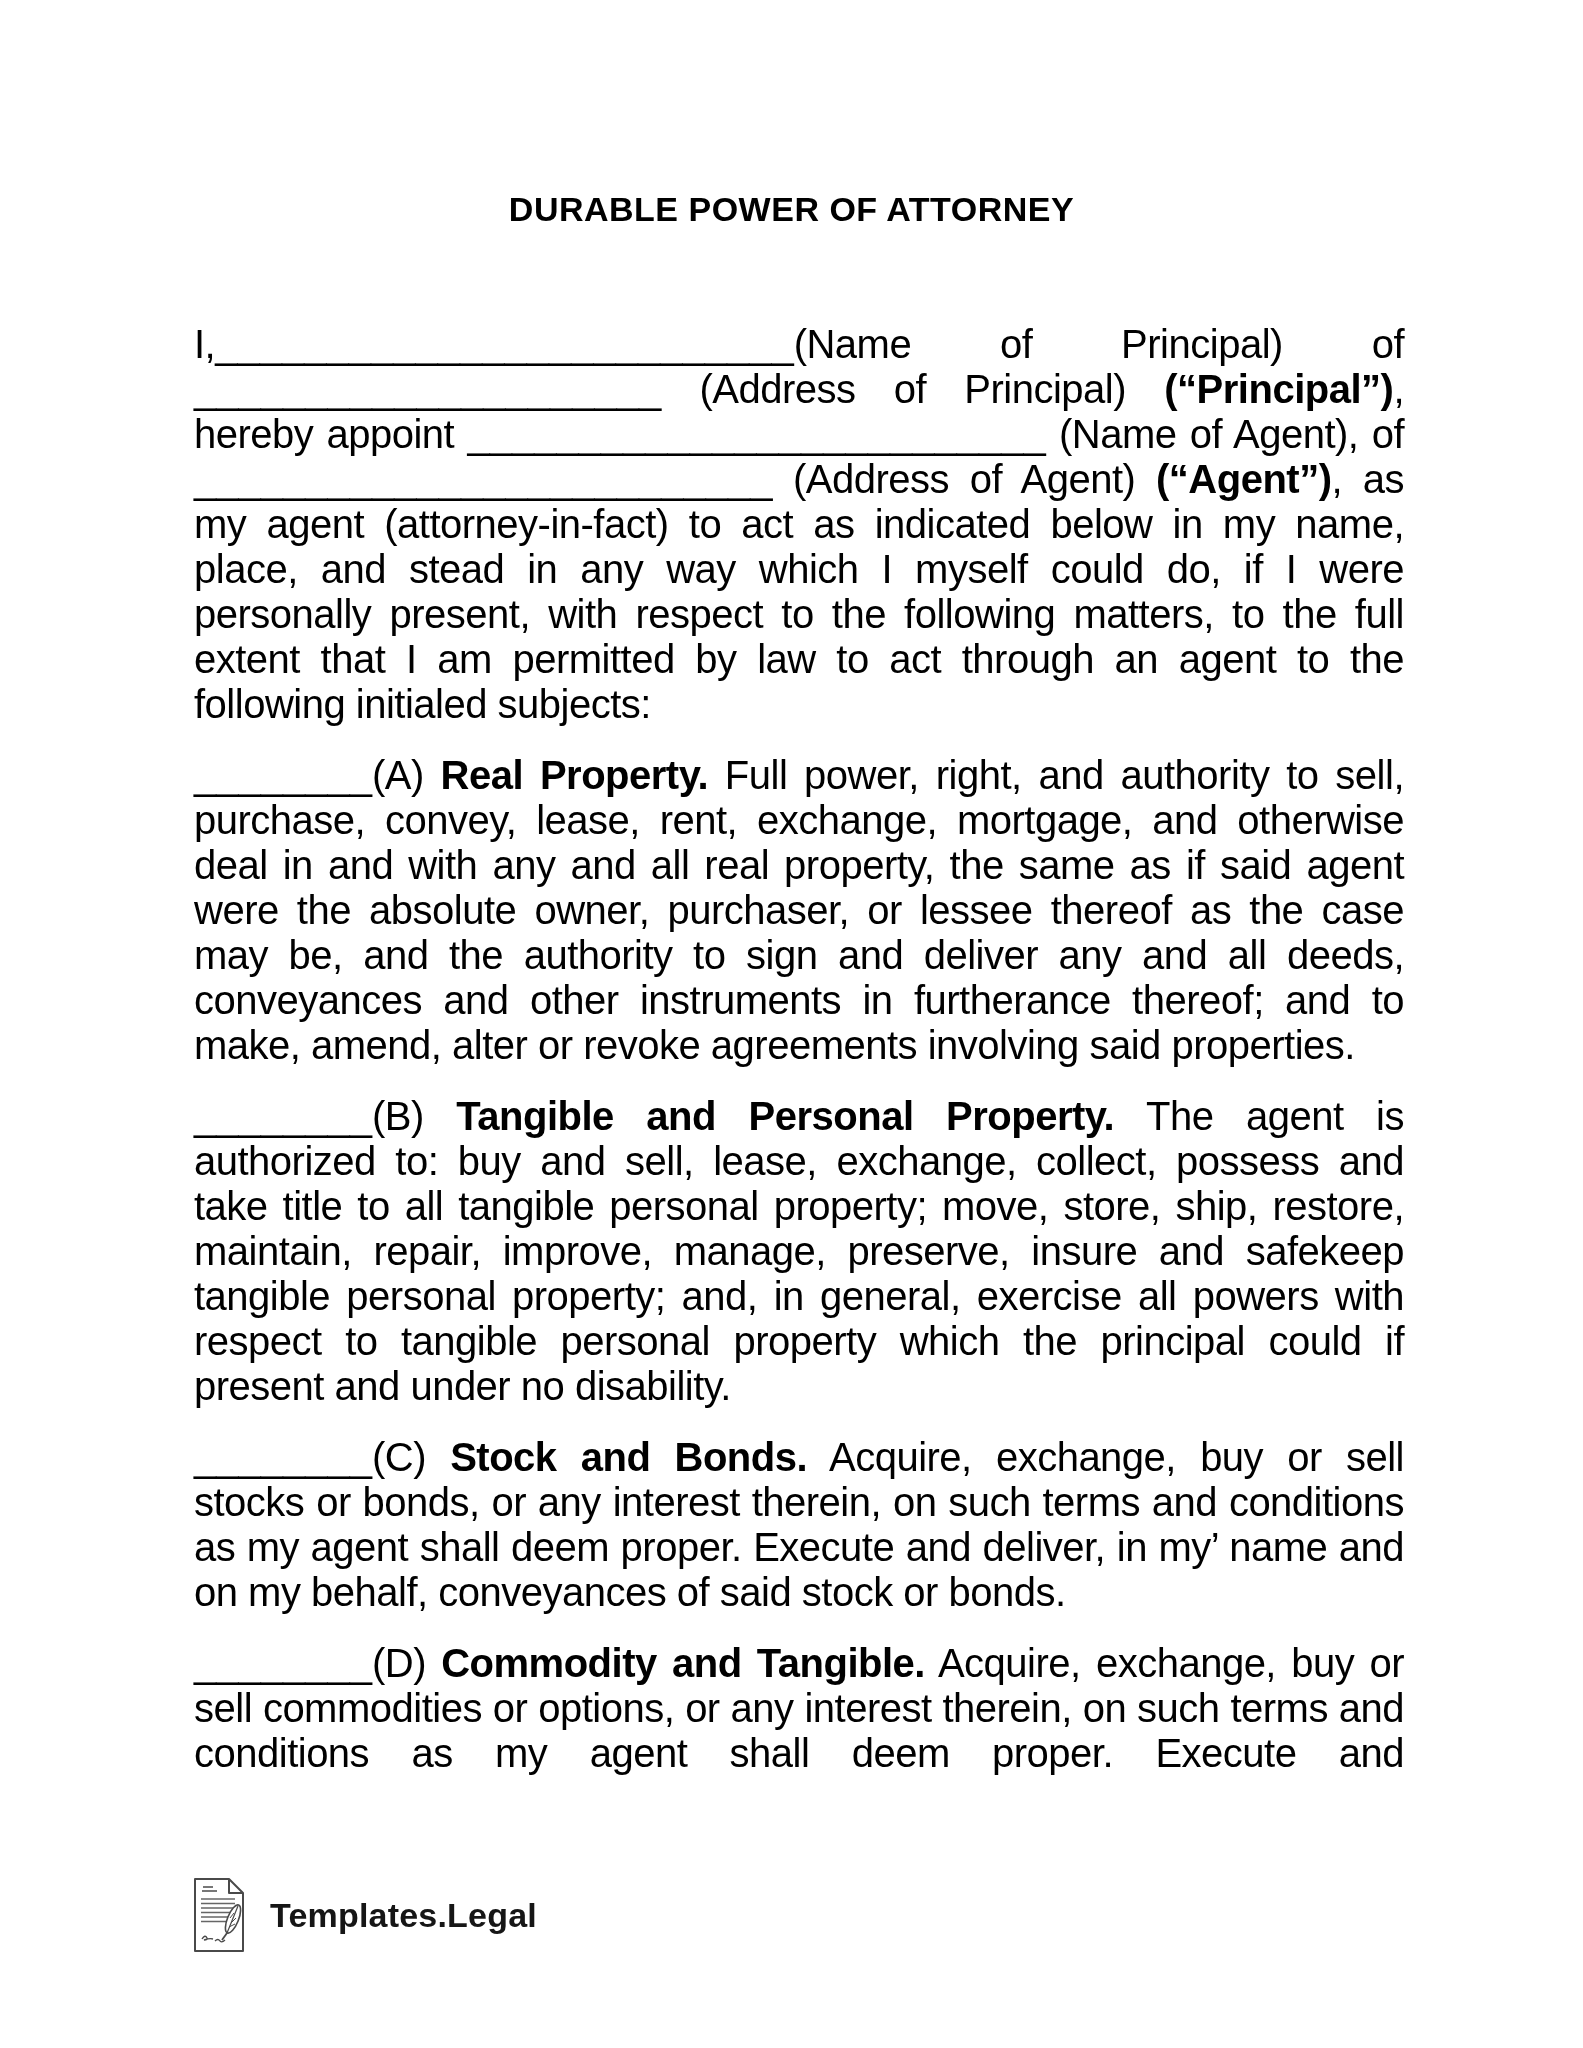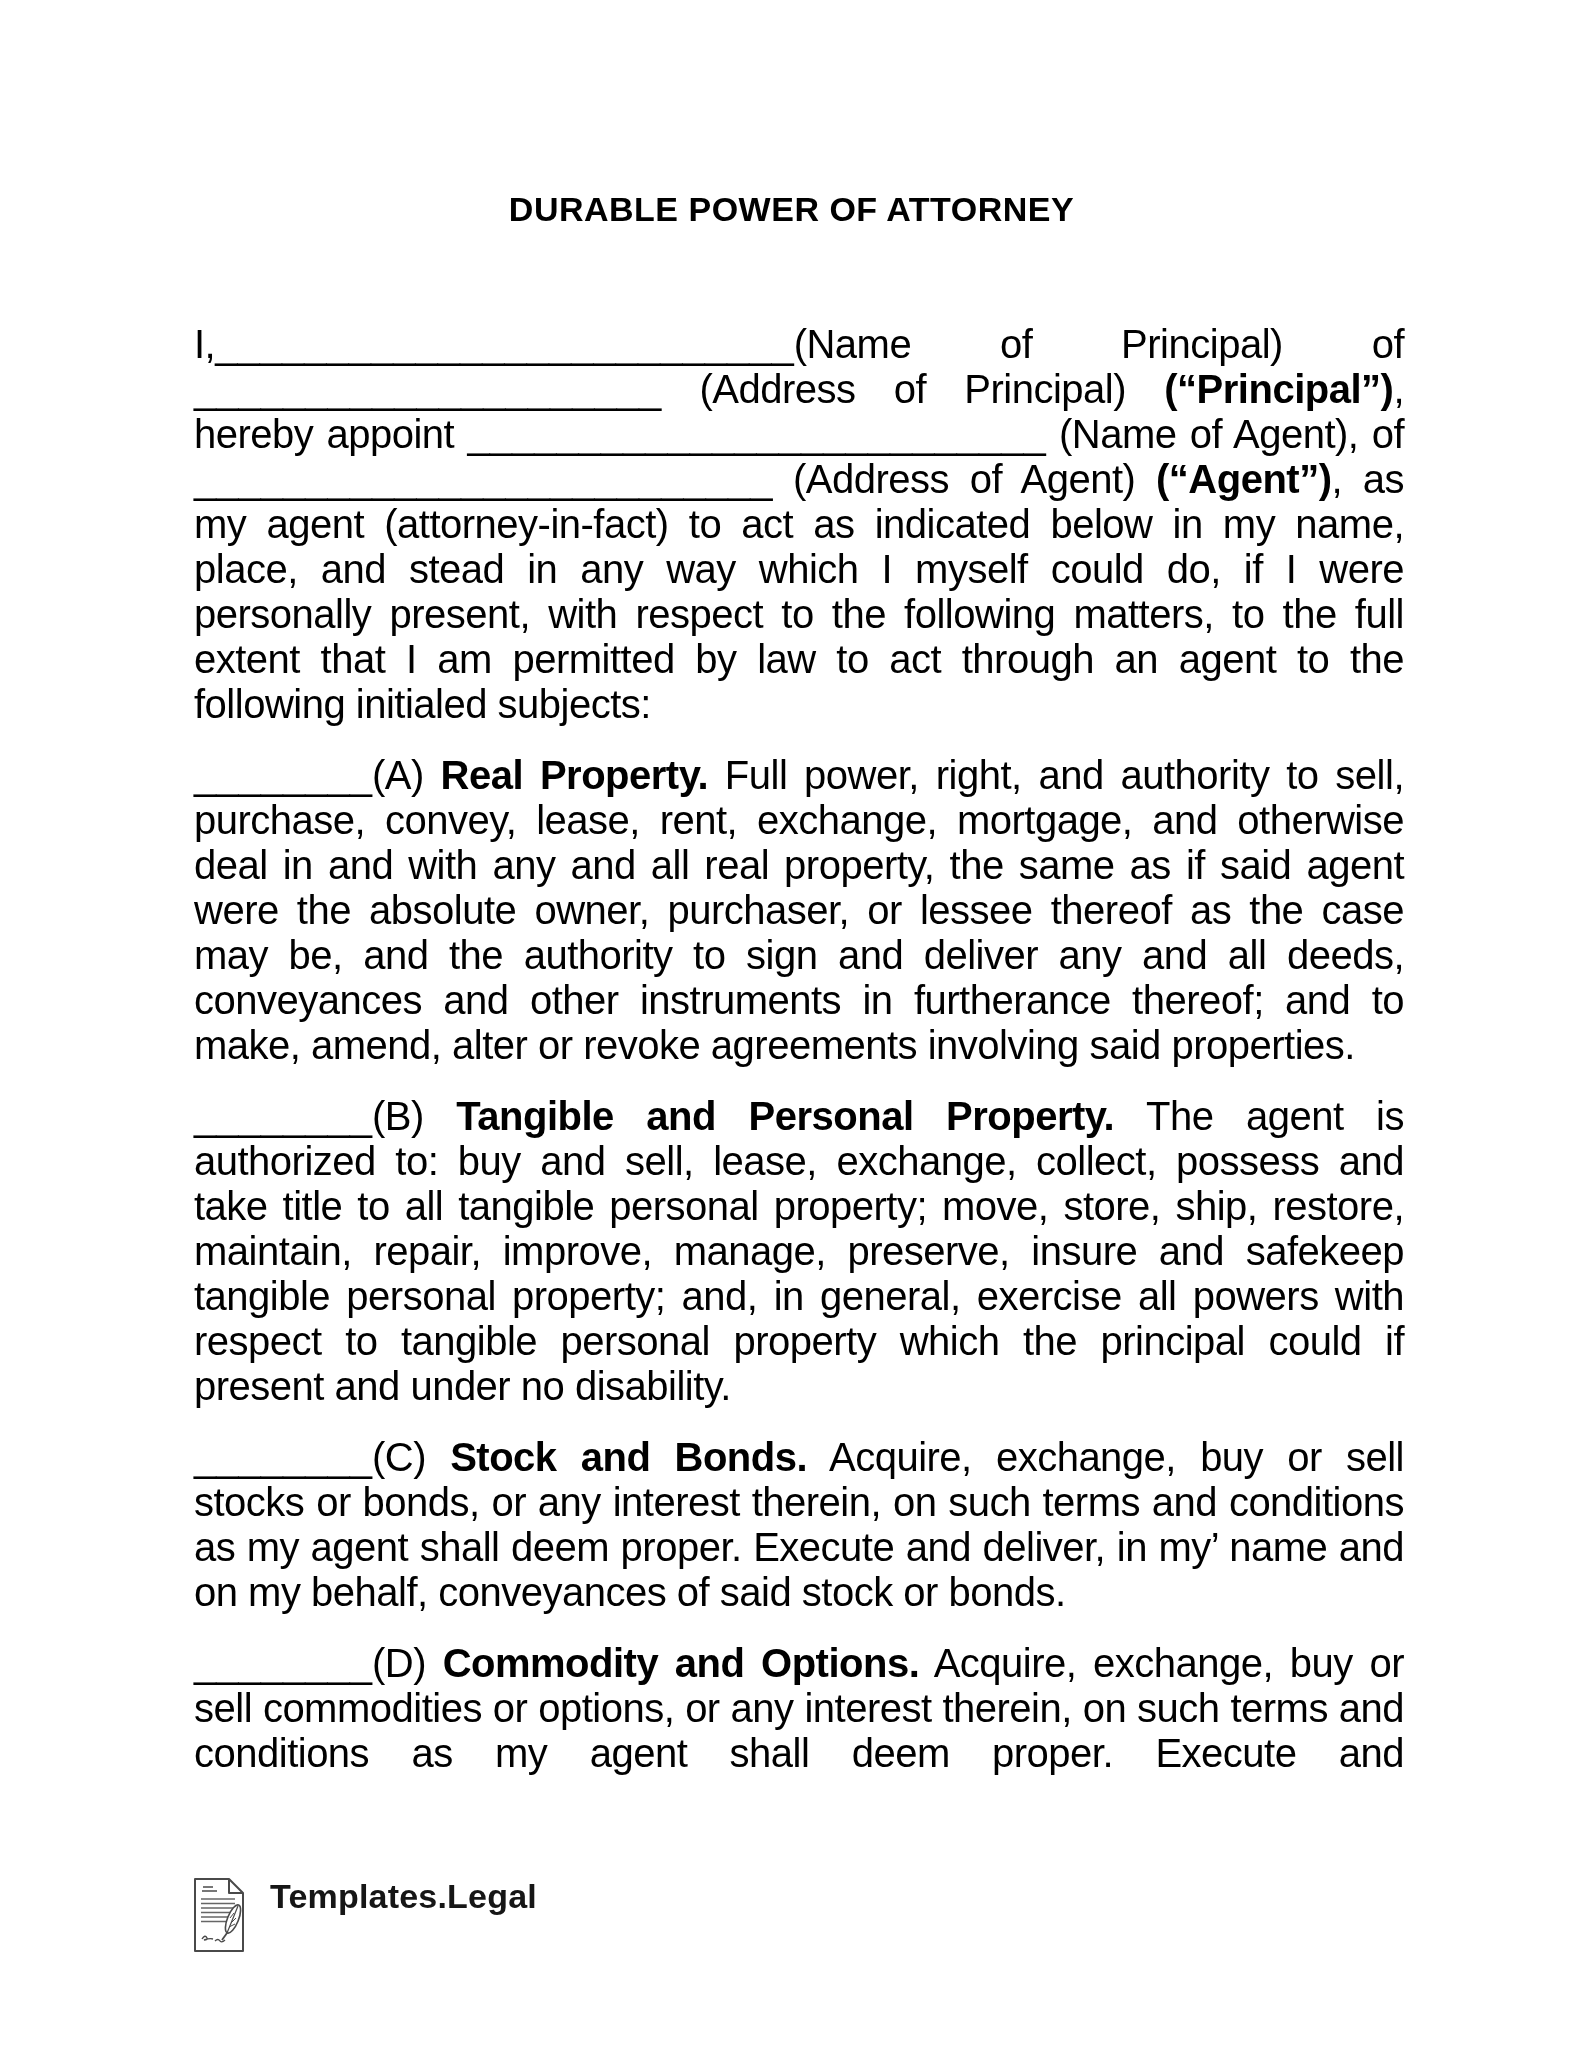--- a/index.html
+++ b/index.html
@@ -34,21 +34,21 @@
     color:#000000;
   }
   .doc-body p { margin:0 0 26px 8px; }
   .doc-body p:last-child { text-align-last: justify; }
   .doc-body b { font-weight:bold; }
   .doc-body span[data-name="blank-field"] { letter-spacing:0; }
   .footer-brand {
     position:absolute;
     left:193px; top:1877px;
     display:flex;
-    align-items:flex-start;
+    align-items:center;
     gap:25px;
   }
   .brand-name {
     font-size:34px;
     font-weight:bold;
     letter-spacing:0.2px;
     color:#161616;
   }
   .logo-icon svg { display:block; }
 </style>
@@ -57,21 +57,21 @@
 
 <div class="page" data-name="document-page">
 
   <h1 class="doc-title" data-name="document-title">DURABLE POWER OF ATTORNEY</h1>
 
   <div class="doc-body" data-name="document-body">
       <p data-name="opening-paragraph"><span data-name="text-run">I,</span><span data-name="blank-field">__________________________</span><span data-name="text-run">(Name of Principal) of </span><span data-name="blank-field">_____________________</span><span data-name="text-run"> (Address of Principal) </span><b data-name="bold-run">(“Principal”)</b><span data-name="text-run">, hereby appoint </span><span data-name="blank-field">__________________________</span><span data-name="text-run"> (Name of Agent), of </span><span data-name="blank-field">__________________________</span><span data-name="text-run"> (Address of Agent) </span><b data-name="bold-run">(“Agent”)</b><span data-name="text-run">, as my agent (attorney-in-fact) to act as indicated below in my name, place, and stead in any way which I myself could do, if I were personally present, with respect to the following matters, to the full extent that I am permitted by law to act through an agent to the following initialed subjects:</span></p>
       <p data-name="section-a-real-property"><span data-name="blank-field">________</span><span data-name="text-run">(A) </span><b data-name="bold-run">Real Property.</b><span data-name="text-run"> Full power, right, and authority to sell, purchase, convey, lease, rent, exchange, mortgage, and otherwise deal in and with any and all real property, the same as if said agent were the absolute owner, purchaser, or lessee thereof as the case may be, and the authority to sign and deliver any and all deeds, conveyances and other instruments in furtherance thereof; and to make, amend, alter or revoke agreements involving said properties.</span></p>
       <p data-name="section-b-tangible-personal-property"><span data-name="blank-field">________</span><span data-name="text-run">(B) </span><b data-name="bold-run">Tangible and Personal Property.</b><span data-name="text-run"> The agent is authorized to: buy and sell, lease, exchange, collect, possess and take title to all tangible personal property; move, store, ship, restore, maintain, repair, improve, manage, preserve, insure and safekeep tangible personal property; and, in general, exercise all powers with respect to tangible personal property which the principal could if present and under no disability.</span></p>
       <p data-name="section-c-stock-and-bonds"><span data-name="blank-field">________</span><span data-name="text-run">(C) </span><b data-name="bold-run">Stock and Bonds.</b><span data-name="text-run"> Acquire, exchange, buy or sell stocks or bonds, or any interest therein, on such terms and conditions as my agent shall deem proper. Execute and deliver, in my’ name and on my behalf, conveyances of said stock or bonds.</span></p>
-      <p data-name="section-d-commodity-and-options"><span data-name="blank-field">________</span><span data-name="text-run">(D) </span><b data-name="bold-run">Commodity and Options.</b><span data-name="text-run"> Acquire, exchange, buy or sell commodities or options, or any interest therein, on such terms and conditions as my agent shall deem proper. Execute and</span></p>
+      <p data-name="section-d-commodity-and-options"><span data-name="blank-field">________</span><span data-name="text-run">(D) </span><b data-name="bold-run">Commodity and Tangible.</b><span data-name="text-run"> Acquire, exchange, buy or sell commodities or options, or any interest therein, on such terms and conditions as my agent shall deem proper. Execute and</span></p>
     </div>
 
   <div class="footer-brand" data-name="footer-brand">
     <span class="logo-icon" data-name="document-quill-icon">
       <svg width="52" height="76" viewBox="0 0 52 76" xmlns="http://www.w3.org/2000/svg" fill="none">
 
         <path d="M2 2 H36 L50 16 V74 H2 Z" fill="#ffffff" stroke="#4a4a4a" stroke-width="2" stroke-linejoin="round"></path>
         <path d="M36 2 V16 H50" fill="none" stroke="#4a4a4a" stroke-width="2" stroke-linejoin="round"></path>
 
         <line x1="10" y1="10" x2="20" y2="10" stroke="#555555" stroke-width="1.6"></line>

